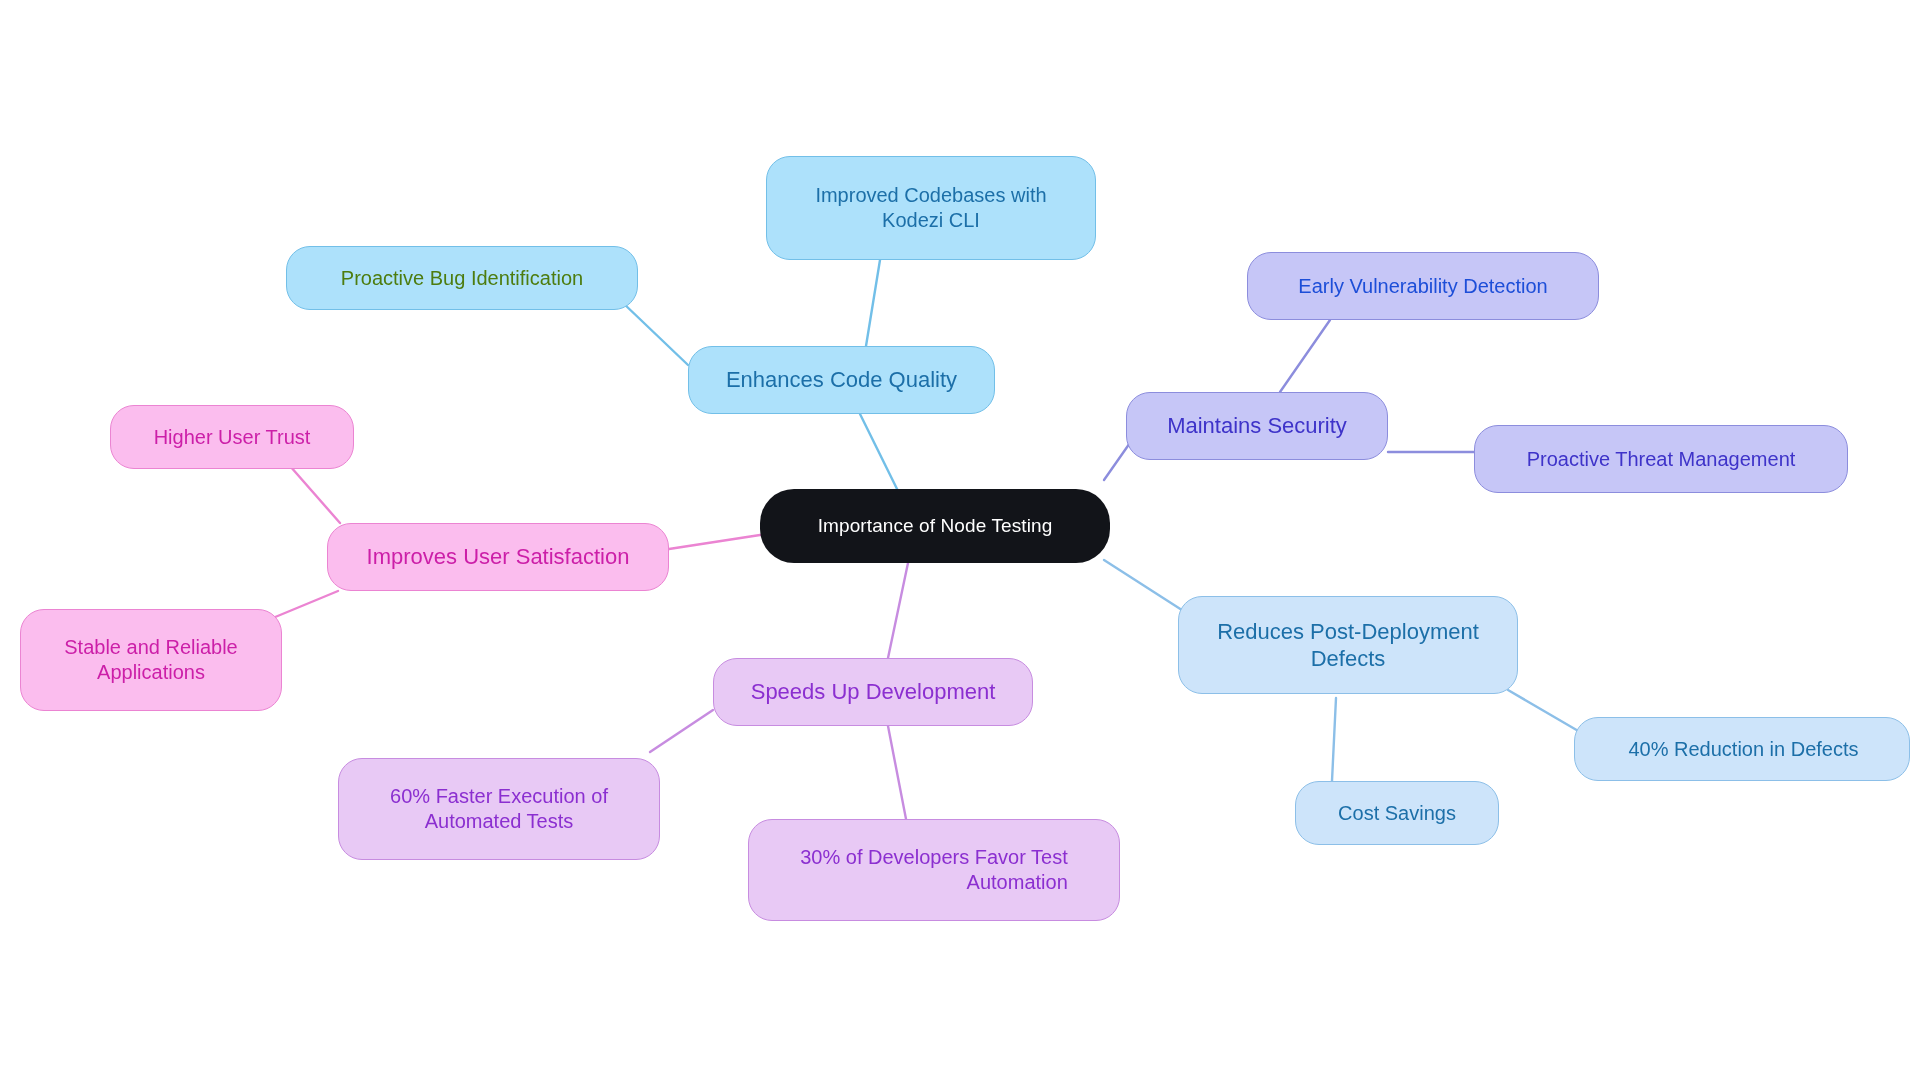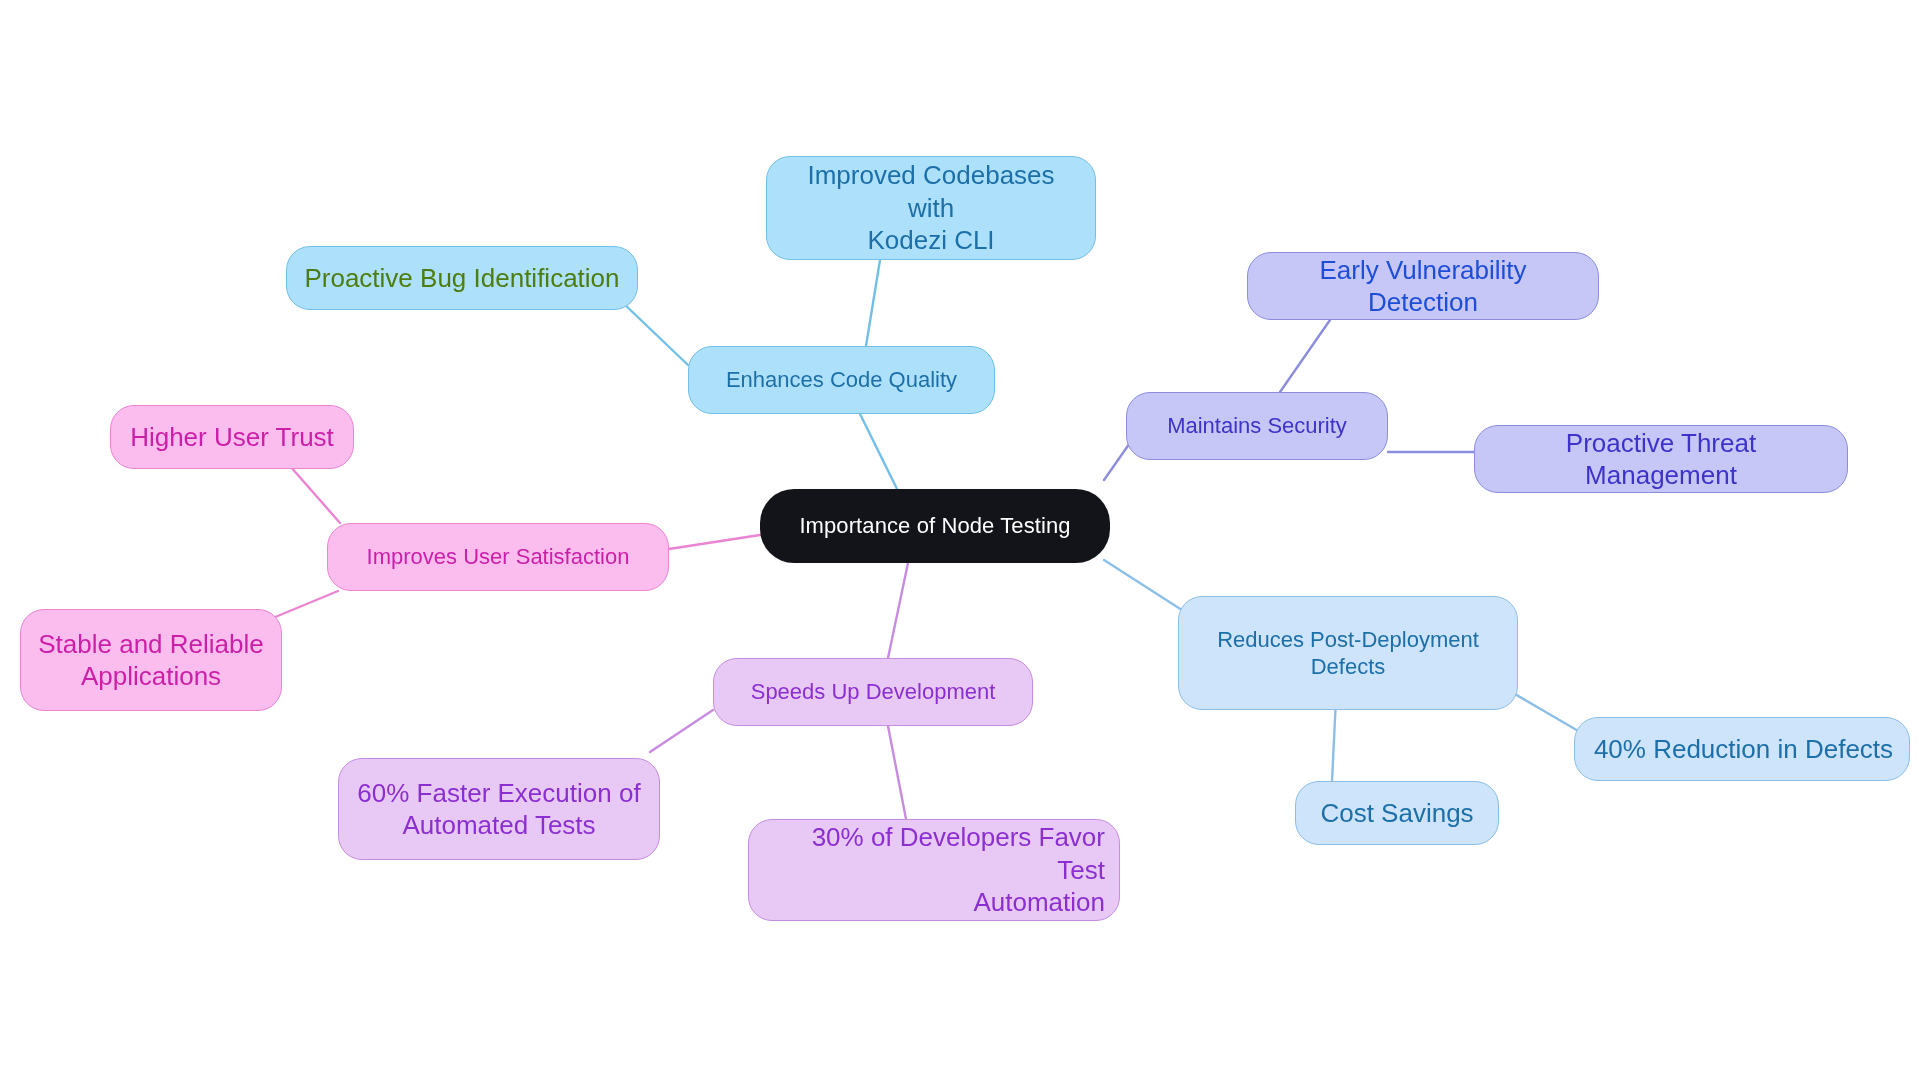--- a/index.html
+++ b/index.html
@@ -33,25 +33,25 @@
     border-radius: 24px;
     border-width: 1.5px;
     border-style: solid;
     line-height: 1.25;
     padding: 6px 14px;
     white-space: pre-line;
   }
   .node.root {
     border-radius: 34px;
     border: none;
-    font-size: 22px;
+    font-size: 19px;
     letter-spacing: 0.1px;
   }
   .node.level1 { font-size: 22px; }
-  .node.level2 { font-size: 26px; }
+  .node.level2 { font-size: 20px; }
 </style>
 </head>
 <body>
 
 <div id="canvas">
   <svg id="links" viewBox="0 0 1920 1083">
       <line x1="900" y1="495" x2="860" y2="414" stroke="#72bfe8" stroke-width="2.4" stroke-linecap="round"></line>
       <line x1="866" y1="346" x2="880" y2="260" stroke="#72bfe8" stroke-width="2.4" stroke-linecap="round"></line>
       <line x1="688" y1="365" x2="622" y2="302" stroke="#72bfe8" stroke-width="2.4" stroke-linecap="round"></line>
       <line x1="1104" y1="480" x2="1132" y2="440" stroke="#8c8ddd" stroke-width="2.4" stroke-linecap="round"></line>
@@ -69,21 +69,21 @@
     </svg>
   <div id="nodes">
       <div class="node root" style="left: 760px; top: 489px; width: 350px; height: 74px; background: rgb(18, 20, 25); color: rgb(255, 255, 255);"><span>Importance of Node Testing</span></div>
       <div class="node level1" style="left: 688px; top: 346px; width: 307px; height: 68px; background: rgb(173, 225, 251); color: rgb(28, 111, 168); border-color: rgb(114, 191, 232);"><span>Enhances Code Quality</span></div>
       <div class="node level2" style="left: 766px; top: 156px; width: 330px; height: 104px; background: rgb(173, 225, 251); color: rgb(28, 111, 168); border-color: rgb(114, 191, 232);"><span>Improved Codebases with
 Kodezi CLI</span></div>
       <div class="node level2" style="left: 286px; top: 246px; width: 352px; height: 64px; background: rgb(173, 225, 251); color: #4d7c0f; border-color: rgb(114, 191, 232);"><span>Proactive Bug Identification</span></div>
       <div class="node level1" style="left: 1126px; top: 392px; width: 262px; height: 68px; background: rgb(198, 198, 247); color: rgb(62, 51, 201); border-color: rgb(140, 141, 221);"><span>Maintains Security</span></div>
       <div class="node level2" style="left: 1247px; top: 252px; width: 352px; height: 68px; background: rgb(198, 198, 247); color: #1d4ed8; border-color: rgb(140, 141, 221);"><span>Early Vulnerability Detection</span></div>
       <div class="node level2" style="left: 1474px; top: 425px; width: 374px; height: 68px; background: rgb(198, 198, 247); color: rgb(62, 51, 201); border-color: rgb(140, 141, 221);"><span>Proactive Threat Management</span></div>
-      <div class="node level1" style="left: 1178px; top: 596px; width: 340px; height: 114px; background: rgb(205, 228, 250); color: rgb(28, 111, 168); border-color: rgb(140, 191, 232);"><span>Reduces Post-Deployment
+      <div class="node level1" style="left: 1178px; top: 596px; width: 340px; height: 98px; background: rgb(205, 228, 250); color: rgb(28, 111, 168); border-color: rgb(140, 191, 232);"><span>Reduces Post-Deployment
 Defects</span></div>
       <div class="node level2" style="left: 1574px; top: 717px; width: 336px; height: 64px; background: rgb(205, 228, 250); color: rgb(28, 111, 168); border-color: rgb(140, 191, 232); padding-left: 17px;"><span>40% Reduction in Defects</span></div>
       <div class="node level2" style="left: 1295px; top: 781px; width: 204px; height: 64px; background: rgb(205, 228, 250); color: rgb(28, 111, 168); border-color: rgb(140, 191, 232);"><span>Cost Savings</span></div>
       <div class="node level1" style="left: 713px; top: 658px; width: 320px; height: 68px; background: rgb(232, 201, 245); color: rgb(139, 47, 208); border-color: rgb(199, 140, 224);"><span>Speeds Up Development</span></div>
       <div class="node level2" style="left: 338px; top: 758px; width: 322px; height: 102px; background: rgb(232, 201, 245); color: rgb(139, 47, 208); border-color: rgb(199, 140, 224);"><span>60% Faster Execution of
 Automated Tests</span></div>
       <div class="node level2" style="left: 748px; top: 819px; width: 372px; height: 102px; background: rgb(232, 201, 245); color: rgb(139, 47, 208); border-color: rgb(199, 140, 224); text-align: right;"><span>30% of Developers Favor Test
 Automation</span></div>
       <div class="node level1" style="left: 327px; top: 523px; width: 342px; height: 68px; background: rgb(251, 189, 238); color: rgb(204, 31, 168); border-color: rgb(235, 132, 210);"><span>Improves User Satisfaction</span></div>
       <div class="node level2" style="left: 110px; top: 405px; width: 244px; height: 64px; background: rgb(251, 189, 238); color: rgb(204, 31, 168); border-color: rgb(235, 132, 210);"><span>Higher User Trust</span></div>

